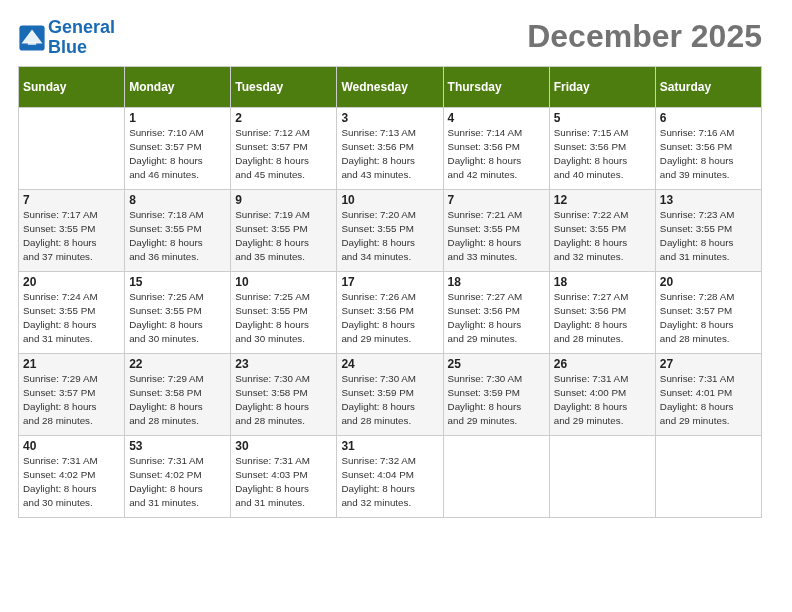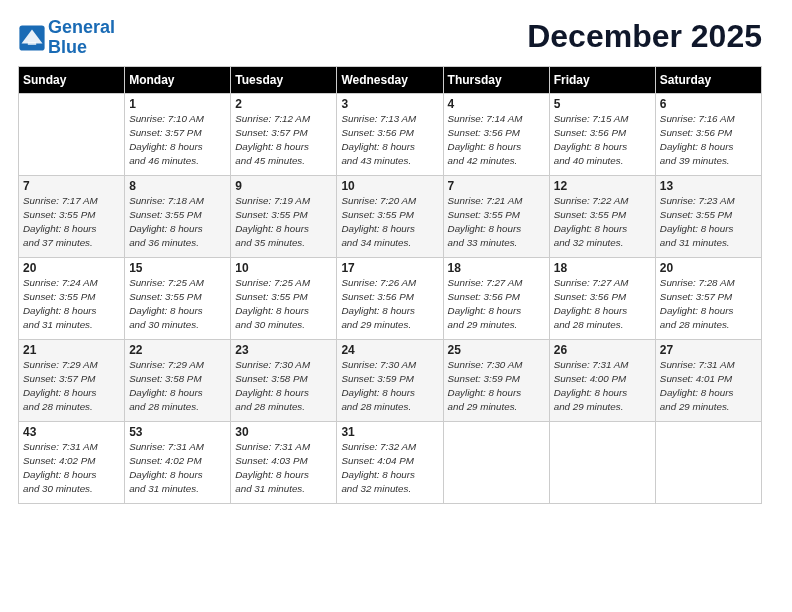--- a/index.html
+++ b/index.html
@@ -38,35 +38,35 @@
       width: 28px;
       height: 28px;
       margin-right: 2px;
     }
     .title-block {
       text-align: right;
     }
     .month-title {
       font-size: 32px;
       font-weight: bold;
-      color: #0f172a;
+      color: #737373;
     }
     .subtitle {
       font-size: 14px;
       color: #555;
     }
     .calendar {
       width: 100%;
       border-collapse: collapse;
       font-size: 10.5px;
     }
     .calendar thead tr th {
-      background-color: #000000;
+      background-color: #4d7c0f;
       color: #fff;
-      padding: 6px 4px;
+      padding: 13px 4px;
       text-align: left;
       font-size: 12px;
       font-weight: bold;
       border: 1px solid #ccc;
     }
     .calendar tbody tr td {
       border: 1px solid #ccc;
       vertical-align: top;
       padding: 3px 4px;
       width: 106px;
@@ -80,21 +80,20 @@
       font-weight: bold;
       font-size: 12px;
       color: #222;
       display: block;
       margin-bottom: 1px;
     }
     .day-info {
       font-size: 9.8px;
       color: #333;
       line-height: 1.45;
-      font-style: italic;
     }
     .empty-cell {
       background: #fff !important;
     }
   </style>
 </head>
 <body>
 
 <div class="page">
   <div class="header">
@@ -239,21 +238,21 @@
             <span class="day-num">26</span>
             <div class="day-info">Sunrise: 7:31 AM<br>Sunset: 4:00 PM<br>Daylight: 8 hours<br>and 29 minutes.</div>
           </td>
           <td>
             <span class="day-num">27</span>
             <div class="day-info">Sunrise: 7:31 AM<br>Sunset: 4:01 PM<br>Daylight: 8 hours<br>and 29 minutes.</div>
           </td>
         </tr>
         <tr>
           <td>
-            <span class="day-num">43</span>
+            <span class="day-num">40</span>
             <div class="day-info">Sunrise: 7:31 AM<br>Sunset: 4:02 PM<br>Daylight: 8 hours<br>and 30 minutes.</div>
           </td>
           <td>
             <span class="day-num">53</span>
             <div class="day-info">Sunrise: 7:31 AM<br>Sunset: 4:02 PM<br>Daylight: 8 hours<br>and 31 minutes.</div>
           </td>
           <td>
             <span class="day-num">30</span>
             <div class="day-info">Sunrise: 7:31 AM<br>Sunset: 4:03 PM<br>Daylight: 8 hours<br>and 31 minutes.</div>
           </td>

